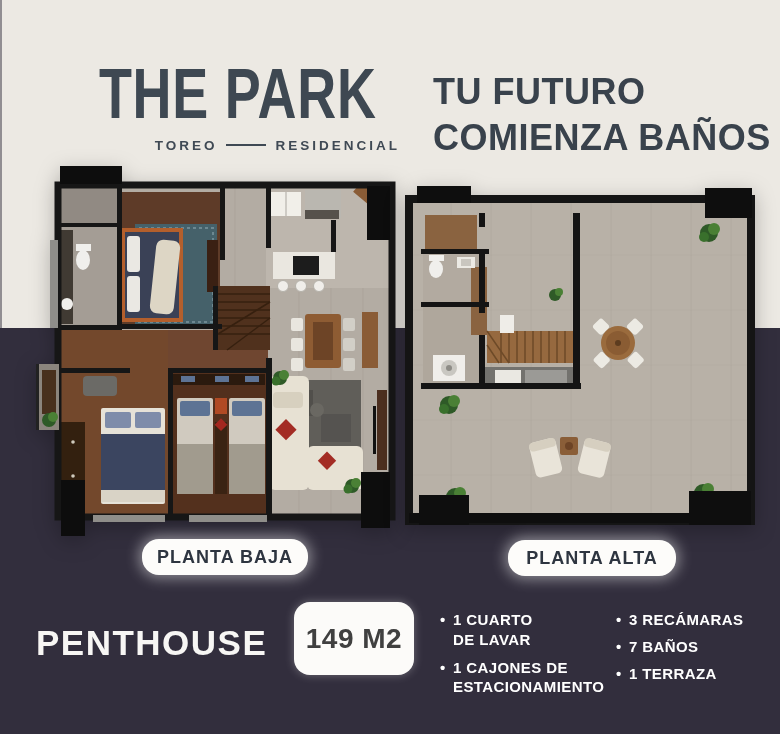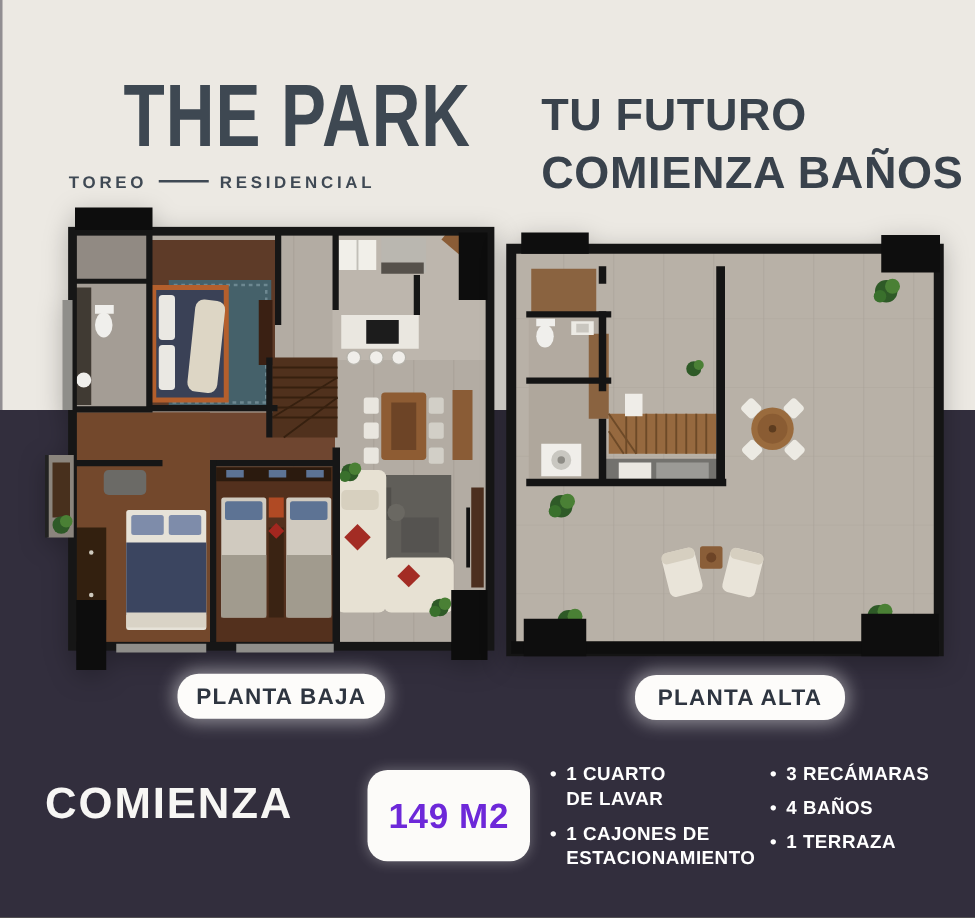--- a/index.html
+++ b/index.html
@@ -7,21 +7,21 @@
     position:relative;width:780px;height:734px;overflow:hidden;
     background:#ece9e3;font-family:"Liberation Sans",sans-serif;padding-left:28px;
   }
   .bg-bottom{position:absolute;left:0;top:328px;width:780px;height:406px;background:#322e3d;}
   .edge-line{position:absolute;left:0;top:0;width:2px;height:328px;background:#55525c;opacity:.6;}
 
   
   .brand{position:absolute;left:55px;top:58px;width:345px;text-align:center;color:#3e4852;}
   .brand-title{font-size:71px;font-weight:bold;line-height:1;display:inline-block;
     transform:scaleX(.76);transform-origin:center;letter-spacing:1px;white-space:nowrap;}
-  .brand-sub{position:absolute;left:55px;top:138px;width:345px;text-align:left;color:#3f4954;
+  .brand-sub{position:absolute;left:55px;top:138px;width:345px;text-align:right;color:#3f4954;
     font-size:13.5px;font-weight:bold;letter-spacing:3px;white-space:nowrap;}
   .brand-sub .dashline{display:inline-block;width:40px;height:2px;background:#3f4954;
     vertical-align:4px;margin:0 9px;}
   .tagline{position:absolute;left:433px;top:69px;color:#39424c;font-size:36px;
     font-weight:bold;line-height:1.28;letter-spacing:.5px;}
 
   
   svg.plan{position:absolute;overflow:visible;filter:drop-shadow(0 5px 10px rgba(0,0,0,.25));}
   .plan-left{left:55px;top:182px;}
   .plan-right{left:405px;top:195px;}
@@ -30,24 +30,24 @@
   .pill{position:absolute;height:36px;border-radius:17px;background:#fdfcfa;
     display:flex;align-items:center;justify-content:center;
     color:#2e3540;font-size:18px;font-weight:bold;letter-spacing:1px;
     box-shadow:0 0 14px 3px rgba(255,255,255,.45);}
   .pill-baja{left:142px;top:539px;width:166px;}
   .pill-alta{left:508px;top:540px;width:168px;text-align:center;}
 
   
   .unit-type{position:absolute;left:36px;top:623px;color:#f7f6f4;font-size:35px;
     font-weight:bold;letter-spacing:1.5px;}
-  .area-badge{position:absolute;left:294px;top:602px;width:130px;height:73px;
+  .area-badge{position:absolute;left:294px;top:602px;width:120px;height:73px;
     background:#fcfbf9;border-radius:16px;display:flex;align-items:center;justify-content:center;
-    color:#6d28d9;font-size:28px;font-weight:bold;letter-spacing:.5px;
-    box-shadow:0 0 10px rgba(255,255,255,.3);margin-top:14px;}
+    color:#404040;font-size:28px;font-weight:bold;letter-spacing:.5px;
+    box-shadow:0 0 10px rgba(255,255,255,.3);}
   .features{position:absolute;top:610px;color:#fff;}
   .features-col1{left:440px;width:180px;}
   .features-col2{left:616px;width:160px;}
   .feature-item{display:flex;font-size:15px;font-weight:bold;letter-spacing:.4px;
     line-height:1.32;margin-bottom:8px;}
   .features-col2 .feature-item{margin-bottom:7px;}
   .feature-bullet{width:13px;flex:0 0 13px;}
   .feature-text{white-space:pre-line;}
 </style>
 </head>
@@ -397,21 +397,21 @@
     </g>
   </svg>
 
   <div class="pill pill-baja">
     <span>PLANTA BAJA</span>
   </div>
   <div class="pill pill-alta">
     <span>PLANTA ALTA</span>
   </div>
 
-  <div class="unit-type">COMIENZA</div>
+  <div class="unit-type">PENTHOUSE</div>
   <div class="area-badge">
     <span>149 M2</span>
   </div>
 
   <div class="features features-col1">
     <div class="feature-item">
       <span class="feature-bullet">•</span>
       <span class="feature-text">1 CUARTO
 DE LAVAR</span>
     </div>
@@ -422,20 +422,20 @@
     </div>
   </div>
 
   <div class="features features-col2">
     <div class="feature-item">
       <span class="feature-bullet">•</span>
       <span class="feature-text">3 RECÁMARAS</span>
     </div>
     <div class="feature-item">
       <span class="feature-bullet">•</span>
-      <span class="feature-text">4 BAÑOS</span>
+      <span class="feature-text">7 BAÑOS</span>
     </div>
     <div class="feature-item">
       <span class="feature-bullet">•</span>
       <span class="feature-text">1 TERRAZA</span>
     </div>
   </div>
 </div>
 
 </body></html>

